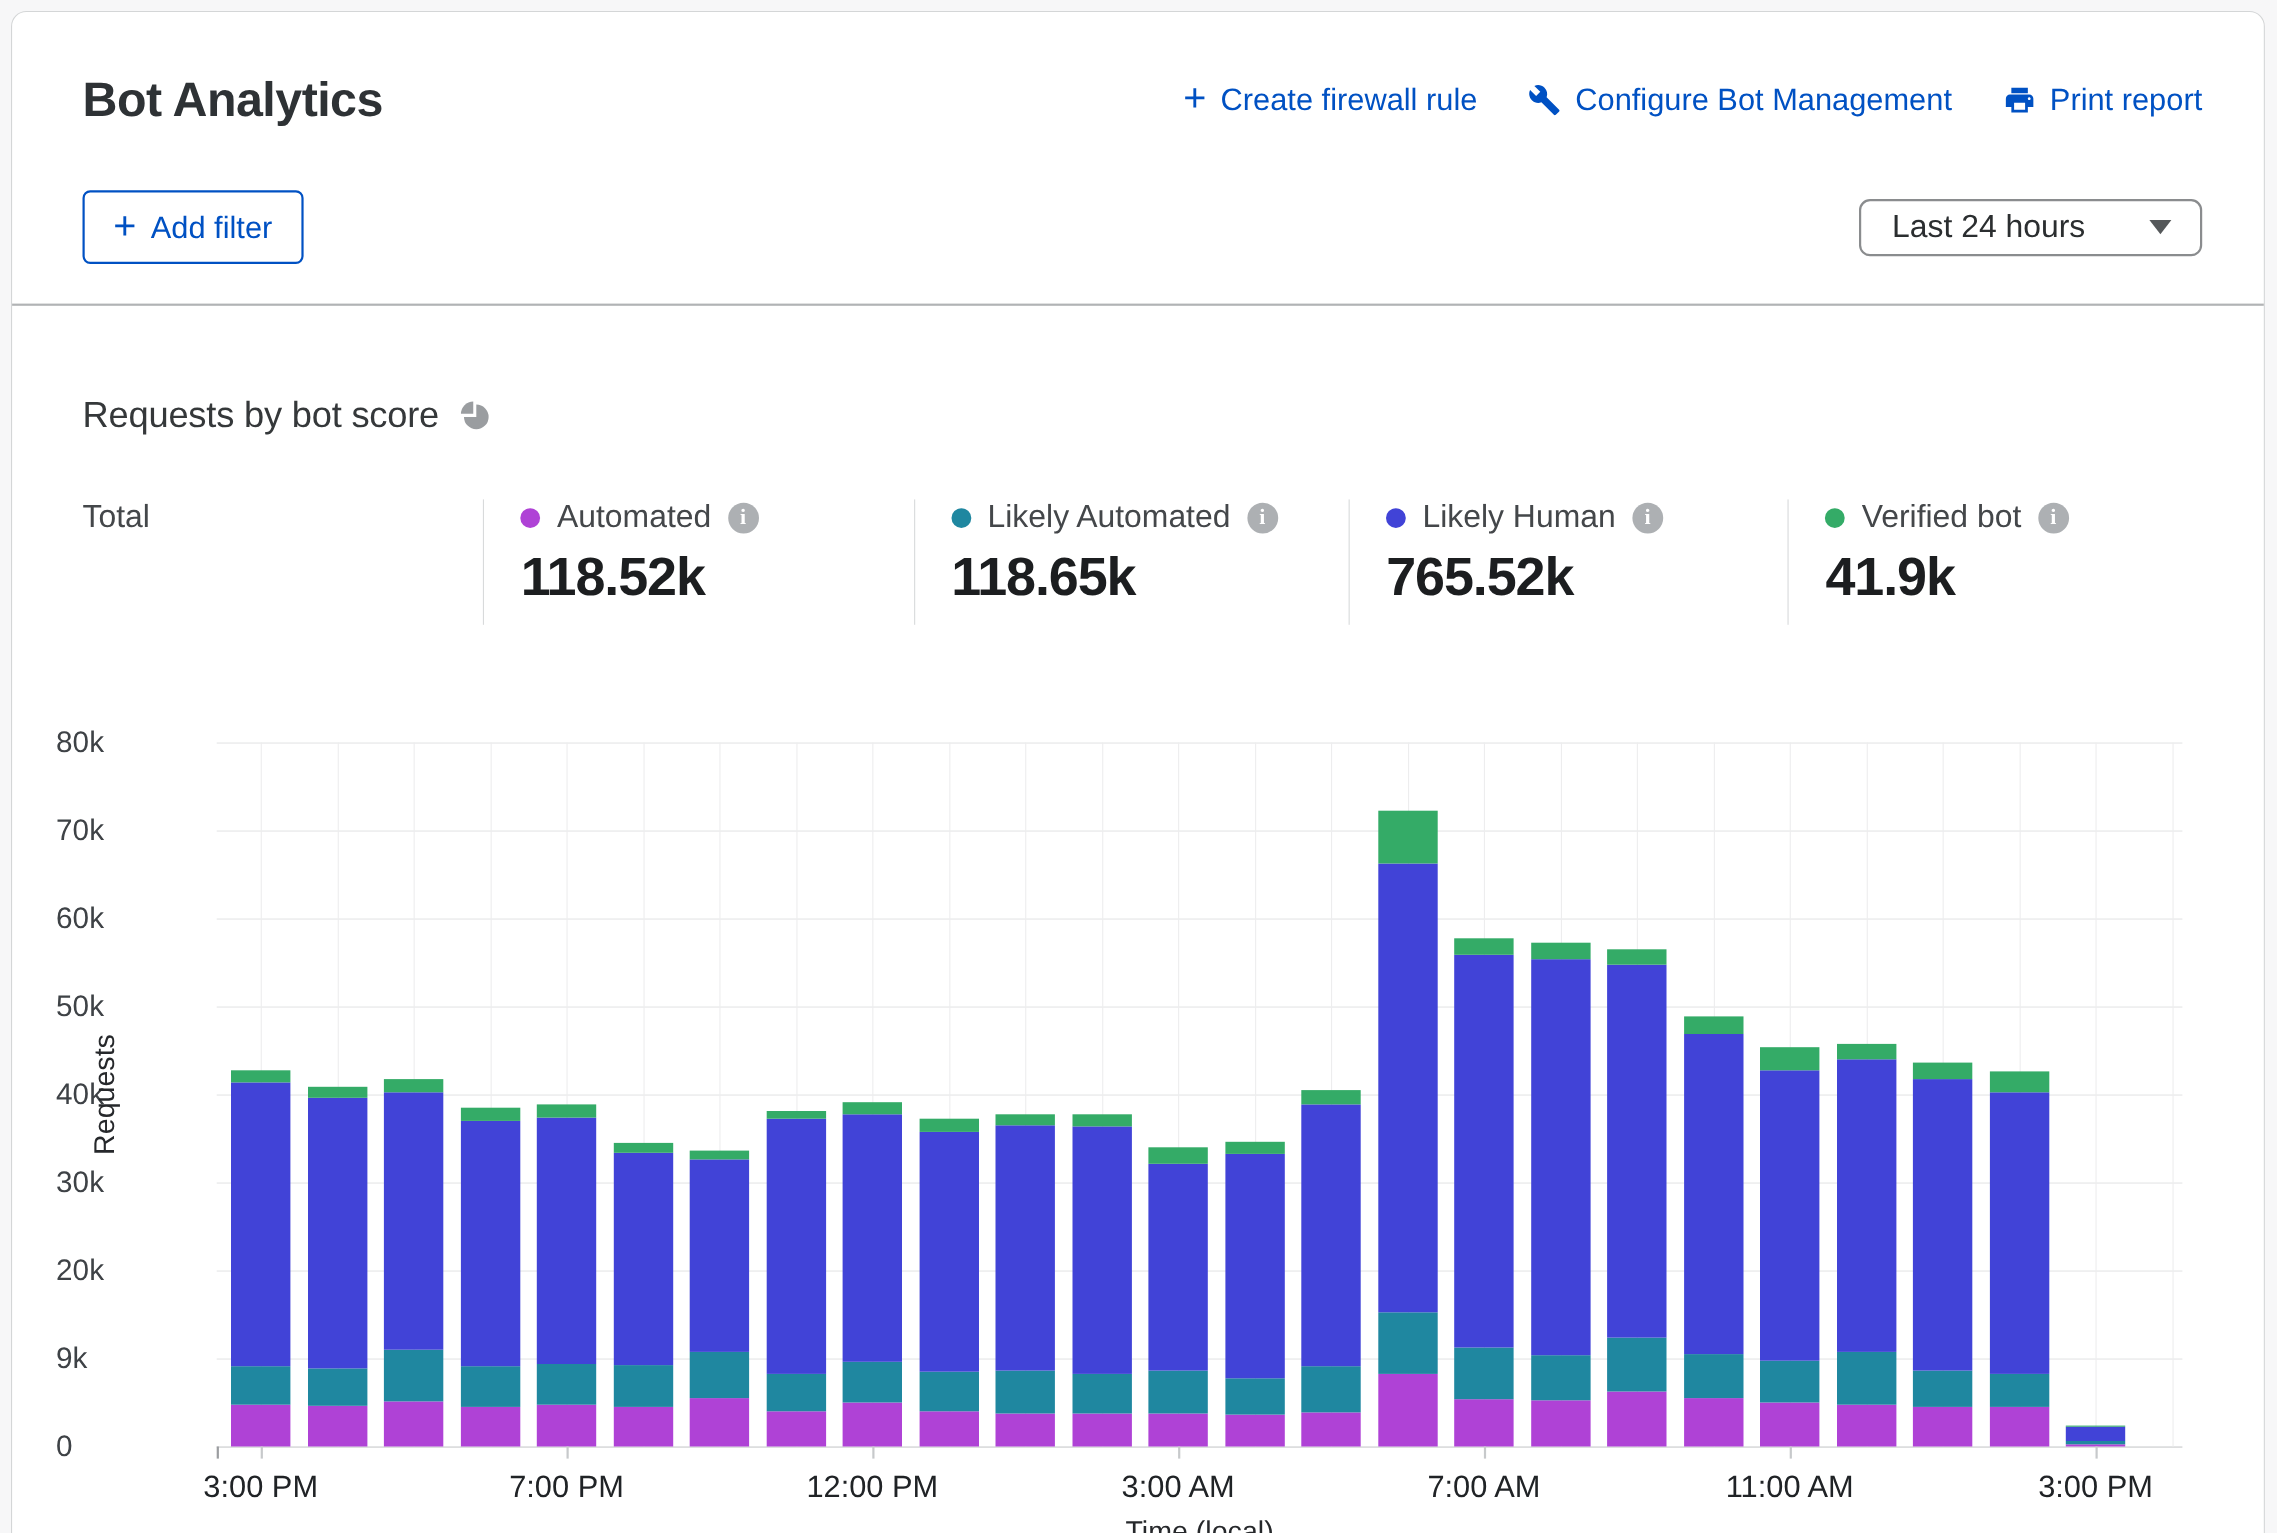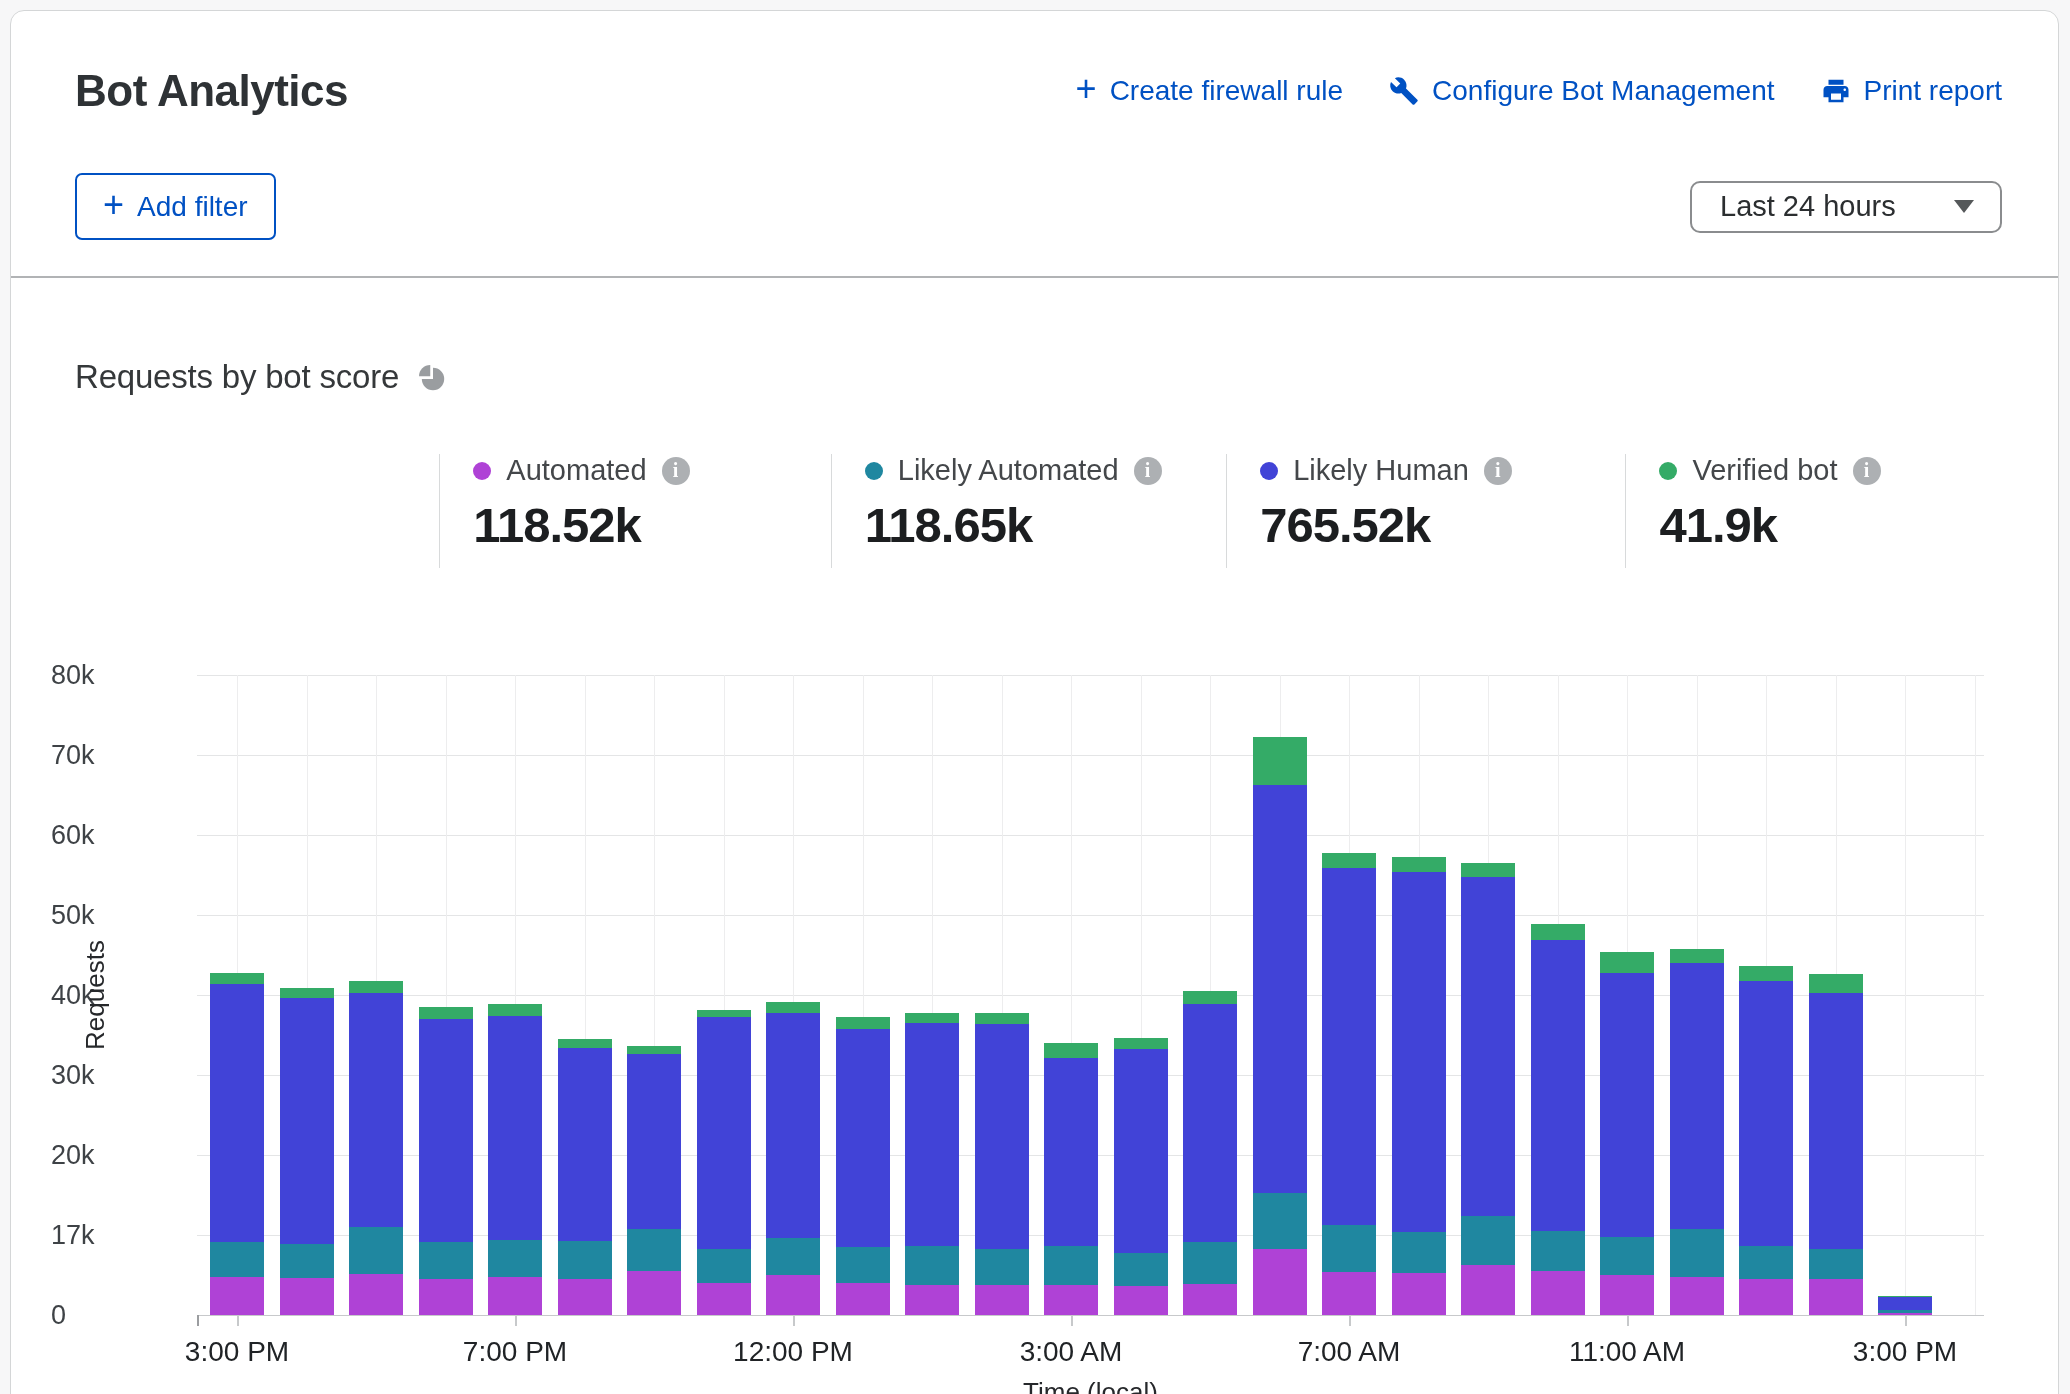--- a/index.html
+++ b/index.html
@@ -134,20 +134,23 @@
       <span style="display:inline-flex; margin-top:4px;">
         <svg width="32" height="32" viewBox="0 0 30 30">
           <path fill="#9a9da0" d="M15 4.5 A10.5 10.5 0 1 1 4.5 15 L15 15 Z"></path>
           <path fill="#9a9da0" d="M12.4 1.9 A10.5 10.5 0 0 0 1.9 12.4 L12.4 12.4 Z"></path>
         </svg>
       </span>
     </div>
 
     <div class="stats">
       <div class="stat stat-total">
+        <div class="stat-label-row">
+          <span>Total</span>
+        </div>
       </div>
       <div class="stat stat-c2">
         <div class="stat-label-row">
           <span class="legend-dot" style="background-color: rgb(175, 66, 214);"></span>
           <span>Automated</span>
           <span class="info-badge">i</span>
         </div>
         <div class="stat-value">118.52k</div>
       </div>
       <div class="stat stat-c3">
@@ -174,21 +177,21 @@
         </div>
         <div class="stat-value">41.9k</div>
       </div>
     </div>
   </div>
 
   <div class="chart-wrap" id="chart">
       <div class="hgrid base" style="left: 186px; top: 665px; width: 1787px;"></div>
       <div class="ytick" style="left: 40px; top: 650px;">0</div>
       <div class="hgrid" style="left: 186px; top: 585px; width: 1787px;"></div>
-      <div class="ytick" style="left: 40px; top: 570px;">17k</div>
+      <div class="ytick" style="left: 40px; top: 570px;">9k</div>
       <div class="hgrid" style="left: 186px; top: 505px; width: 1787px;"></div>
       <div class="ytick" style="left: 40px; top: 490px;">20k</div>
       <div class="hgrid" style="left: 186px; top: 425px; width: 1787px;"></div>
       <div class="ytick" style="left: 40px; top: 410px;">30k</div>
       <div class="hgrid" style="left: 186px; top: 345px; width: 1787px;"></div>
       <div class="ytick" style="left: 40px; top: 330px;">40k</div>
       <div class="hgrid" style="left: 186px; top: 265px; width: 1787px;"></div>
       <div class="ytick" style="left: 40px; top: 250px;">50k</div>
       <div class="hgrid" style="left: 186px; top: 185px; width: 1787px;"></div>
       <div class="ytick" style="left: 40px; top: 170px;">60k</div>

